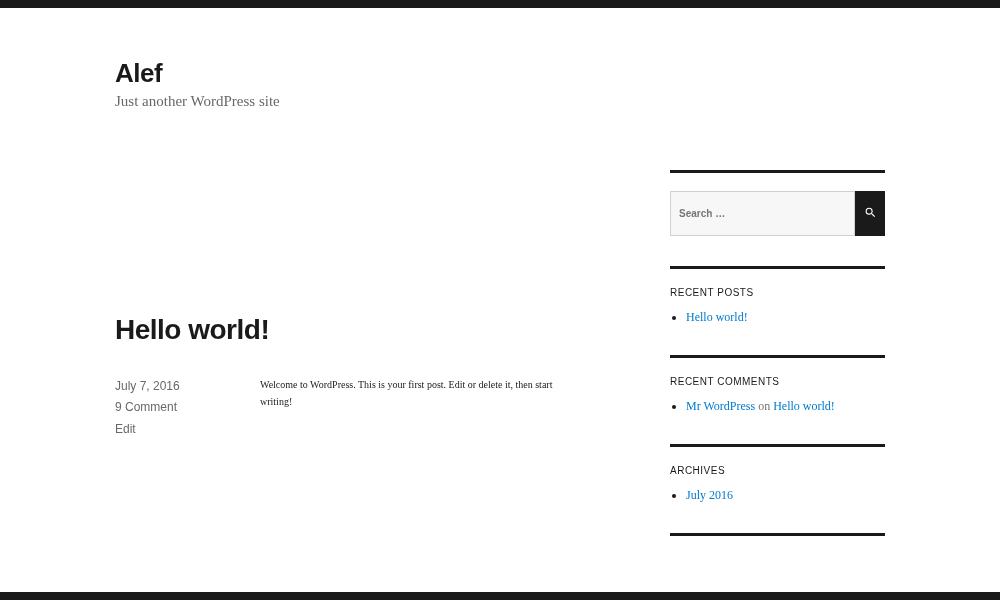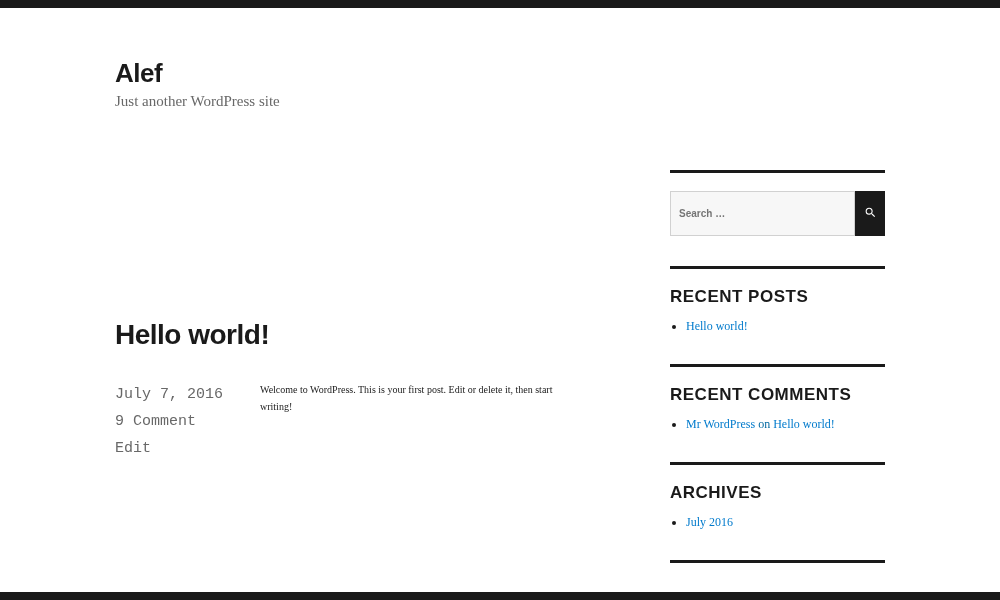--- a/index.html
+++ b/index.html
@@ -48,61 +48,61 @@
   letter-spacing: -0.5px;
   margin-bottom: 30px;
 }
 .post-body-row {
   display: flex;
   gap: 30px;
 }
 .post-meta {
   width: 115px;
   flex-shrink: 0;
-  font-size: 15px;
+  font-size: 12px;
   color: #686868;
   line-height: 1.8;
-  font-family: Liberation Mono, monospace;
+  font-family: Liberation Sans, sans-serif;
 }
 .post-meta a { color: #686868; text-decoration: none; }
 .post-content {
   flex: 1;
   font-family: Georgia, "Times New Roman", serif;
   font-size: 10px;
   line-height: 1.7;
   color: #1a1a1a;
 }
 .sidebar {
   width: 215px;
   flex-shrink: 0;
 }
 .widget {
   border-top: 3px solid #1a1a1a;
   padding-top: 18px;
   margin-bottom: 30px;
 }
 .widget-title {
-  font-size: 17px;
-  font-weight: 700;
+  font-size: 10px;
+  font-weight: 400;
   text-transform: uppercase;
   letter-spacing: 0.5px;
   margin-bottom: 12px;
 }
 .widget ul {
   list-style: disc;
   padding-left: 16px;
   font-family: Georgia, serif;
   font-size: 12px;
 }
 .widget li { margin-bottom: 4px; }
 .widget a {
   color: #007acc;
   text-decoration: none;
 }
-.widget .on-text { color: #0369a1; font-family: Liberation Serif, serif; }
+.widget .on-text { color: #737373; font-family: Liberation Serif, serif; }
 .search-widget {
   border-top: 3px solid #1a1a1a;
   padding-top: 18px;
   margin-bottom: 30px;
   display: flex;
 }
 .search-input {
   flex: 1;
   border: 1px solid #d1d1d1;
   background: #f7f7f7;

